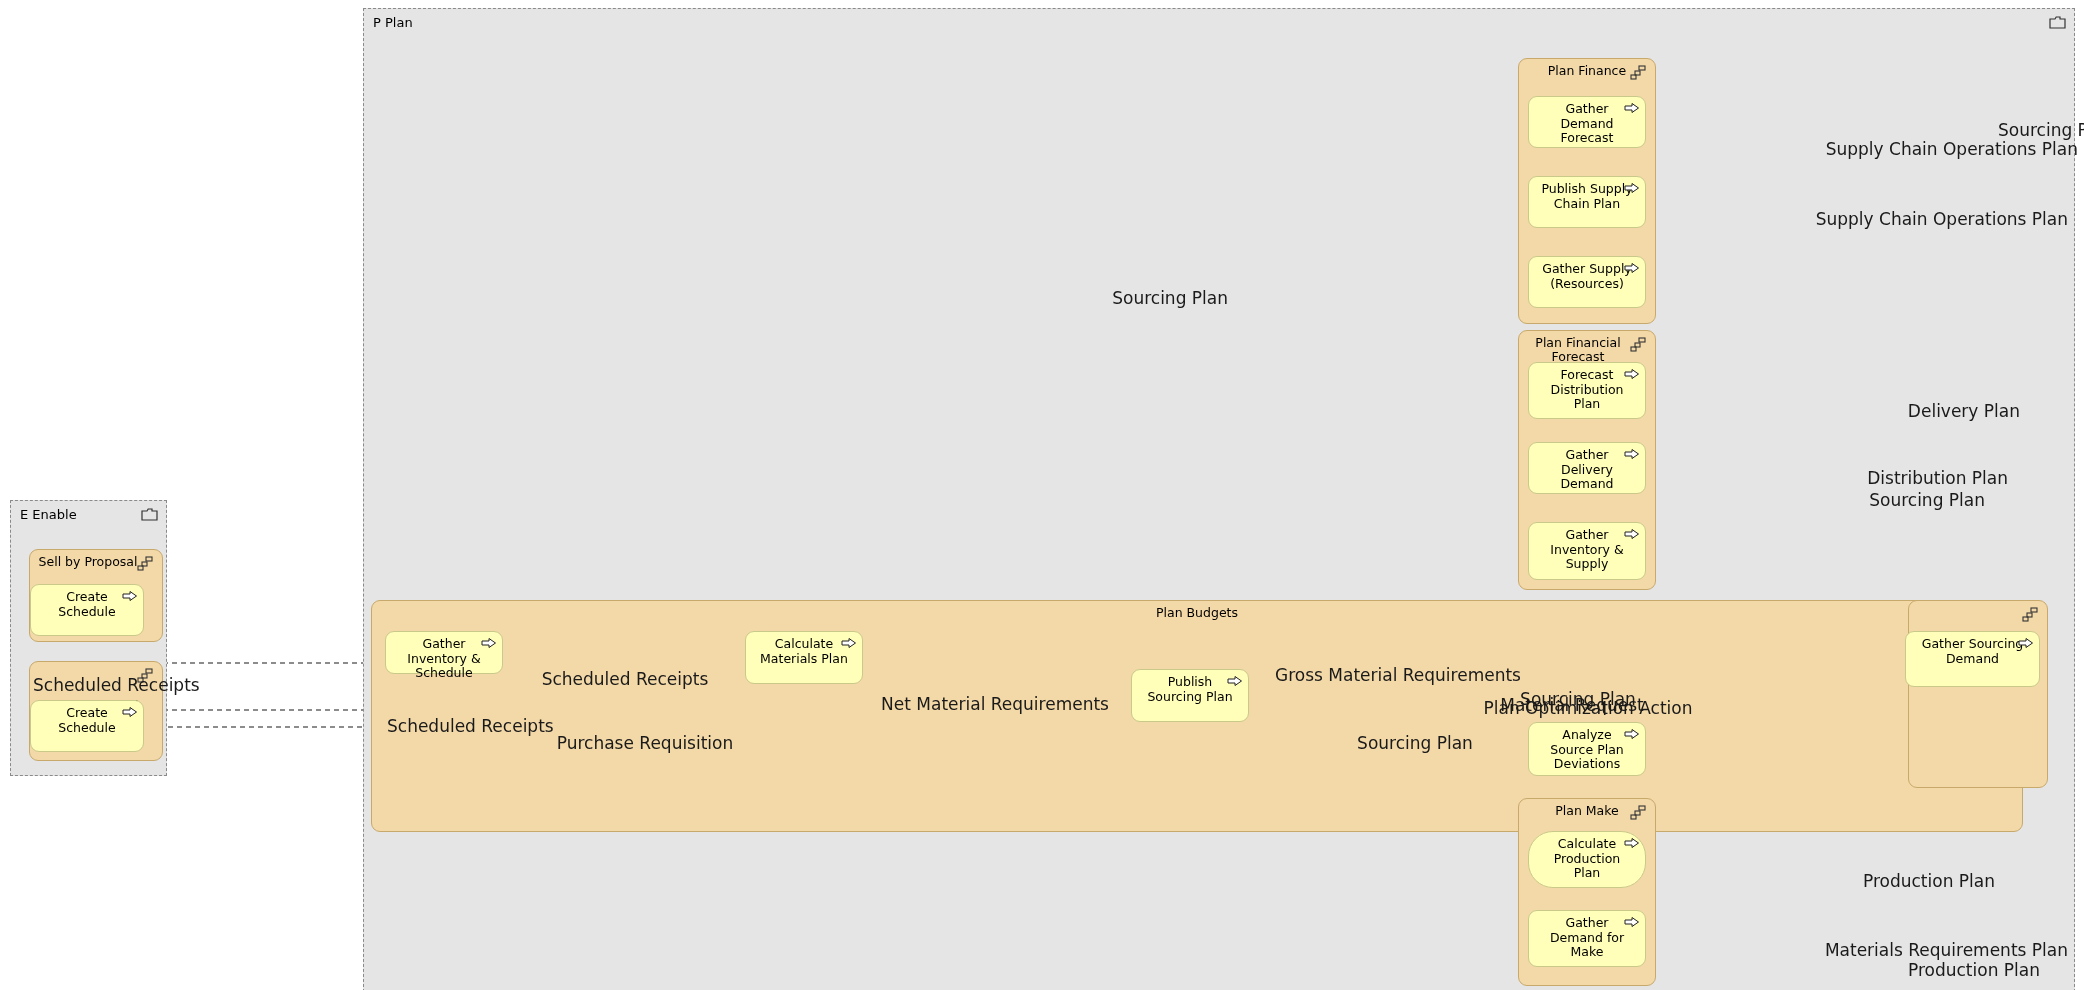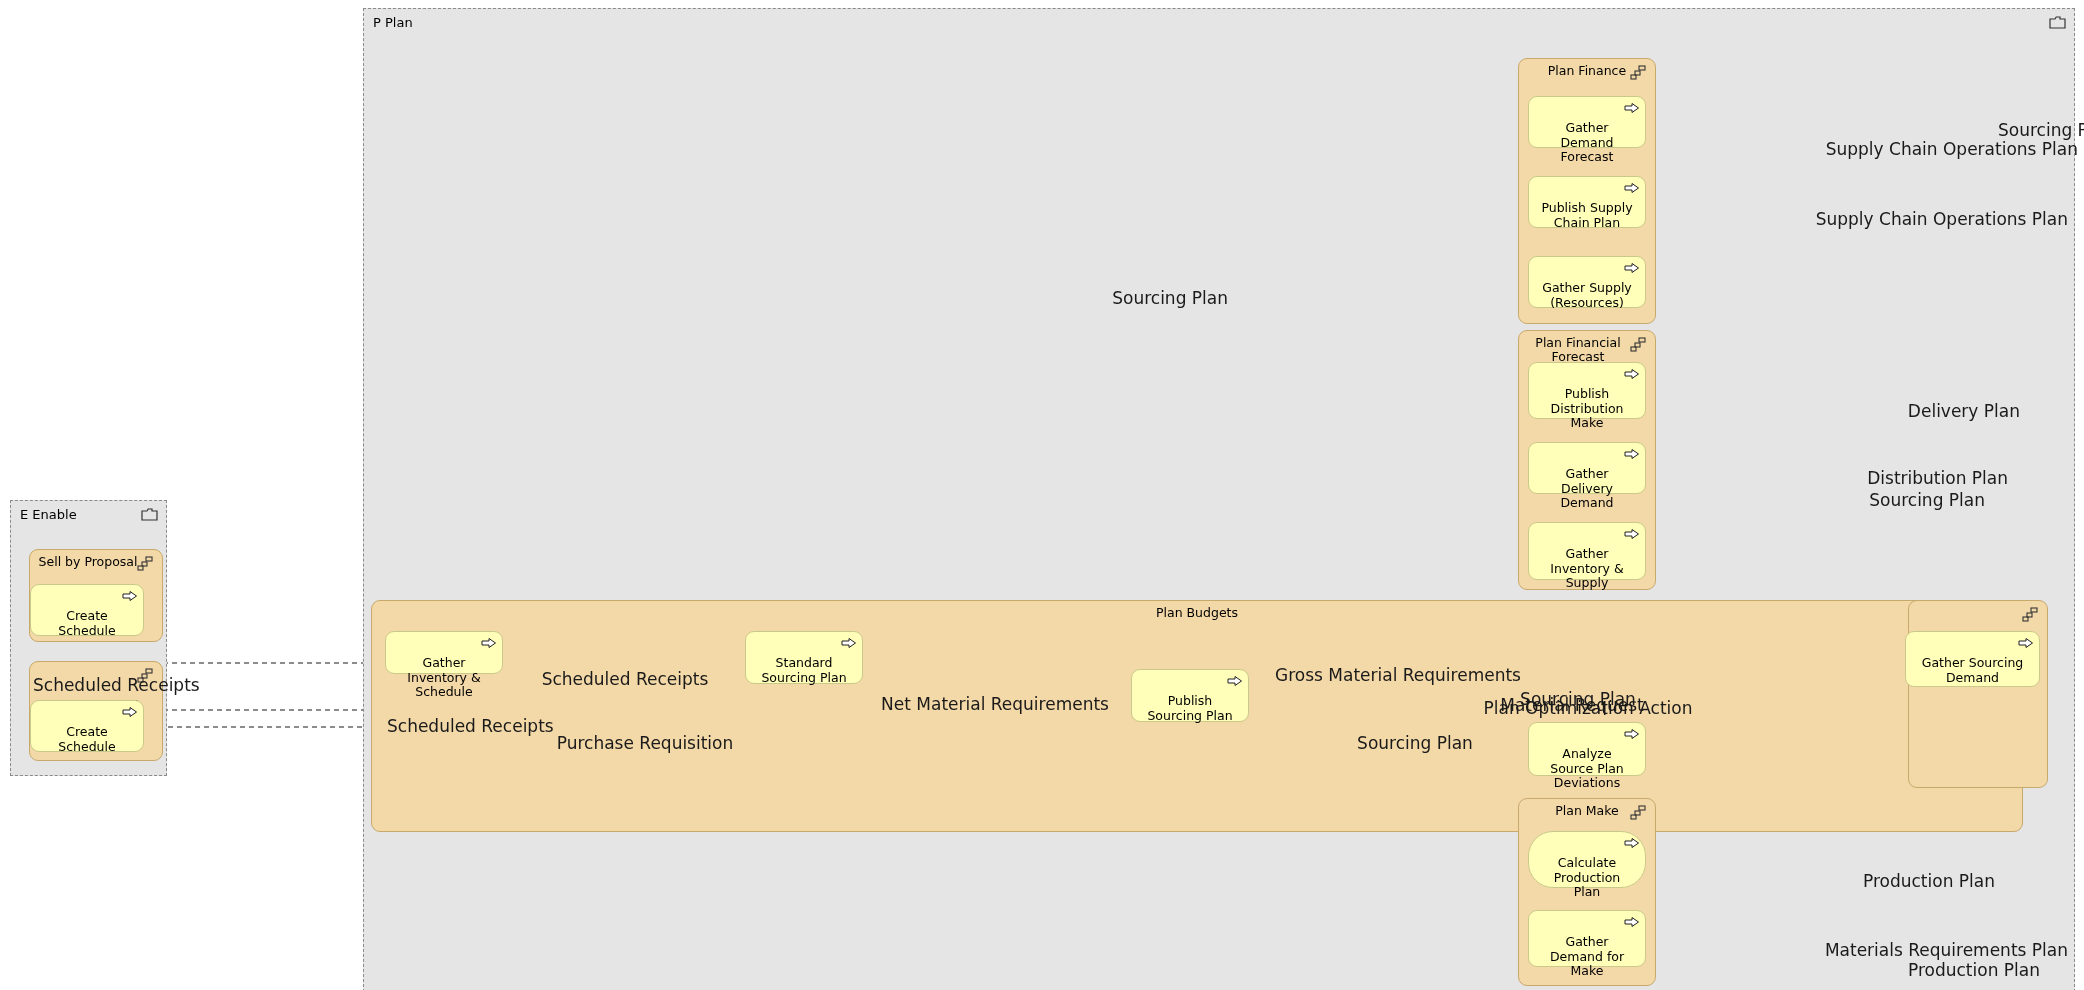--- a/index.html
+++ b/index.html
@@ -69,21 +69,20 @@
     justify-content: center;
   }
   .node .nlabel {
     font-size: 12.5px;
     line-height: 14.5px;
     color: #000;
     text-align: center;
     padding: 5px 10px 0 10px;
     width: 100%;
     box-sizing: border-box;
-    margin-top: 19px;
   }
   .node .fn-arrow {
     position: absolute;
     top: 5px;
     right: 5px;
     width: 16px;
     height: 12px;
   }
   
   .elabel {
@@ -247,21 +246,21 @@
 
   <div class="pgroup" style="left:1518px; top:330px; width:138px; height:260px;">
     <span class="pg-title wide" style="padding:0 22px 0 4px;">Plan Financial Forecast</span>
     <svg class="corner-icon" viewBox="0 0 17 15">
       <rect x="9" y="1" width="6" height="4" fill="none" stroke="#333" stroke-width="1.1"></rect>
       <rect x="5" y="6" width="5" height="4" fill="none" stroke="#333" stroke-width="1.1"></rect>
       <rect x="1" y="10" width="5" height="4" fill="none" stroke="#333" stroke-width="1.1"></rect>
     </svg>
   </div>
   <div class="node" style="left:1528px; top:362px; width:118px; height:57px;">
-    <span class="nlabel">Publish Distribution Make</span>
+    <span class="nlabel">Forecast Distribution Plan</span>
     <svg class="fn-arrow" viewBox="0 0 16 12">
       <path d="M1 4 L8 4 L8 1.5 L14.5 6 L8 10.5 L8 8 L1 8 Z" fill="#fff" stroke="#222" stroke-width="1"></path>
     </svg>
   </div>
   <div class="node" style="left:1528px; top:442px; width:118px; height:52px;">
     <span class="nlabel">Gather Delivery Demand</span>
     <svg class="fn-arrow" viewBox="0 0 16 12">
       <path d="M1 4 L8 4 L8 1.5 L14.5 6 L8 10.5 L8 8 L1 8 Z" fill="#fff" stroke="#222" stroke-width="1"></path>
     </svg>
   </div>
@@ -280,21 +279,21 @@
       <rect x="1" y="10" width="5" height="4" fill="none" stroke="#333" stroke-width="1.1"></rect>
     </svg>
   </div>
   <div class="node" style="left:385px; top:631px; width:118px; height:43px;">
     <span class="nlabel">Gather Inventory &amp; Schedule</span>
     <svg class="fn-arrow" viewBox="0 0 16 12">
       <path d="M1 4 L8 4 L8 1.5 L14.5 6 L8 10.5 L8 8 L1 8 Z" fill="#fff" stroke="#222" stroke-width="1"></path>
     </svg>
   </div>
   <div class="node" style="left:745px; top:631px; width:118px; height:53px;">
-    <span class="nlabel">Standard Sourcing Plan</span>
+    <span class="nlabel">Calculate Materials Plan</span>
     <svg class="fn-arrow" viewBox="0 0 16 12">
       <path d="M1 4 L8 4 L8 1.5 L14.5 6 L8 10.5 L8 8 L1 8 Z" fill="#fff" stroke="#222" stroke-width="1"></path>
     </svg>
   </div>
   <div class="node" style="left:1131px; top:669px; width:118px; height:53px;">
     <span class="nlabel">Publish Sourcing Plan</span>
     <svg class="fn-arrow" viewBox="0 0 16 12">
       <path d="M1 4 L8 4 L8 1.5 L14.5 6 L8 10.5 L8 8 L1 8 Z" fill="#fff" stroke="#222" stroke-width="1"></path>
     </svg>
   </div>

